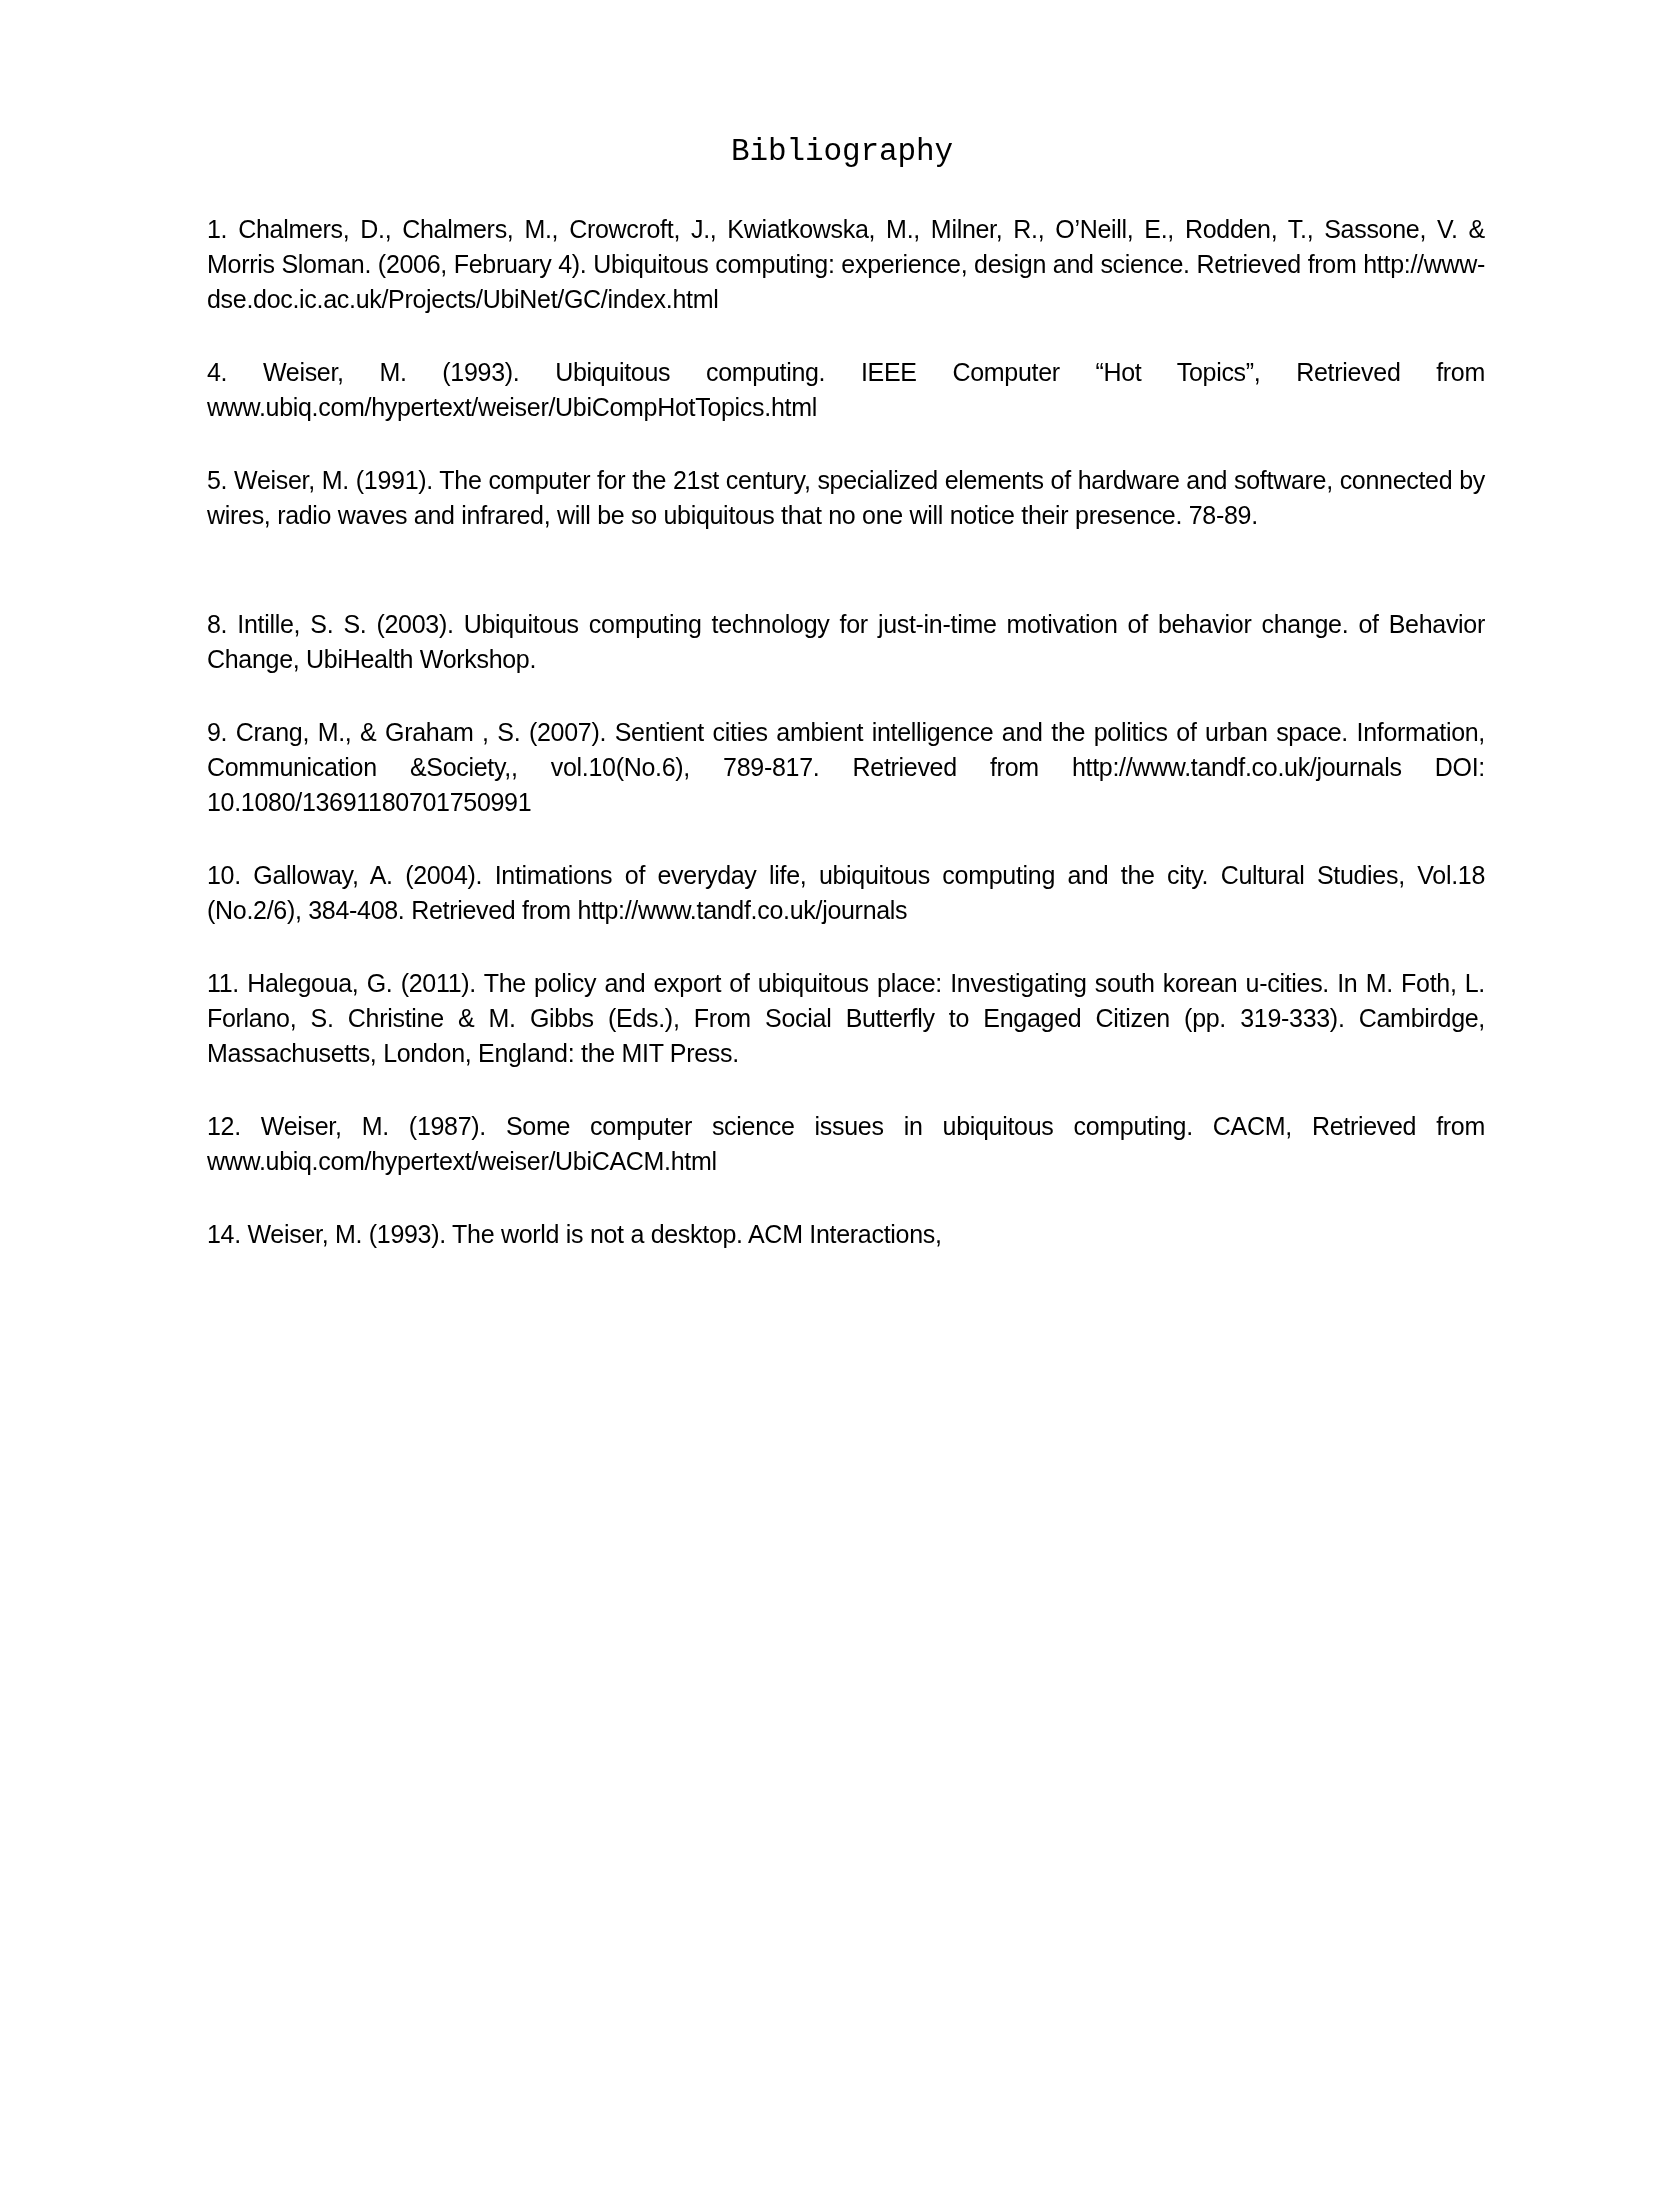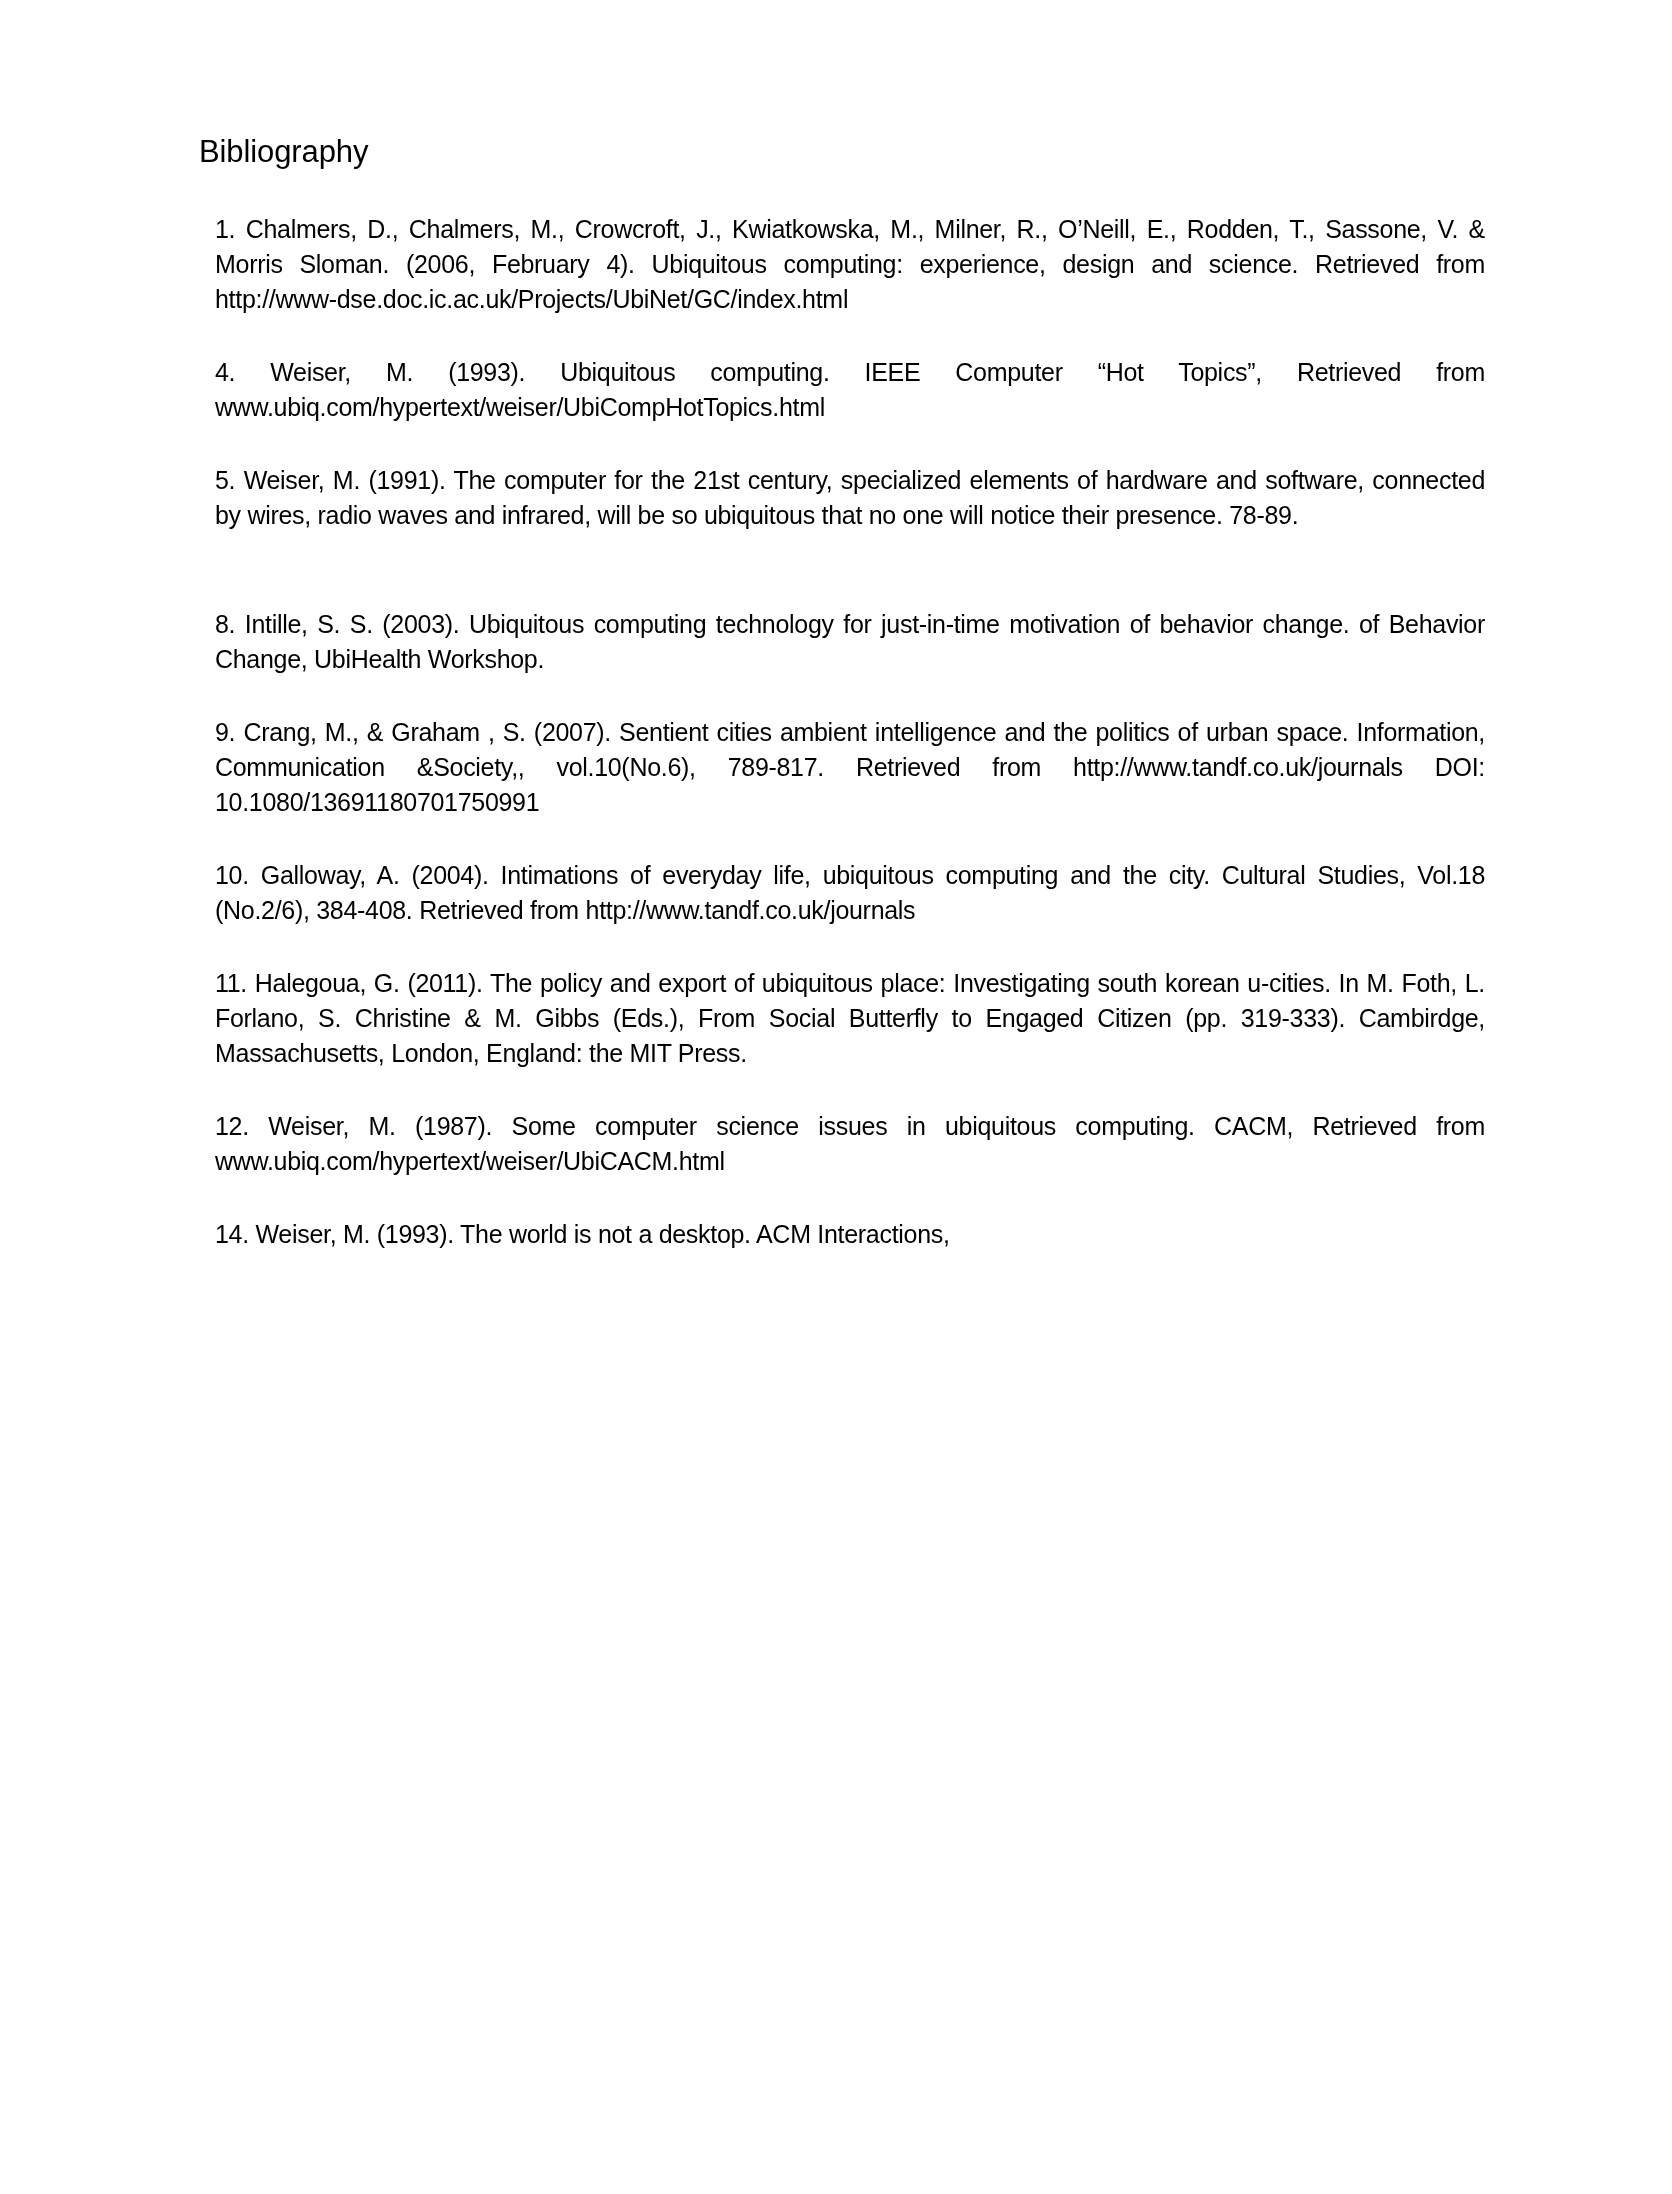--- a/index.html
+++ b/index.html
@@ -15,30 +15,32 @@
     background: #ffffff;
     color: #000000;
     padding: 133px 188px 0 199px;
     overflow: hidden;
     font-family: "Liberation Sans", "DejaVu Sans", sans-serif;
   }
   .title {
     font-size: 31px;
     font-weight: 400;
     line-height: 38px;
+    text-align: center;
     margin: 0 0 41px 0;
     letter-spacing: -0.1px;
+    font-family: Liberation Mono, monospace;
   }
   .entry {
     font-size: 25px;
     font-weight: 400;
     line-height: 35px;
     letter-spacing: -0.3px;
     text-align: justify;
-    margin: 0 0 38px 16px;
+    margin: 0 0 38px 8px;
   }
   .entry.gap-after {
     margin-bottom: 74px;
   }
 </style>
 </head>
 <body>
 
 <div class="page">
   <h1 class="title">Bibliography</h1>

